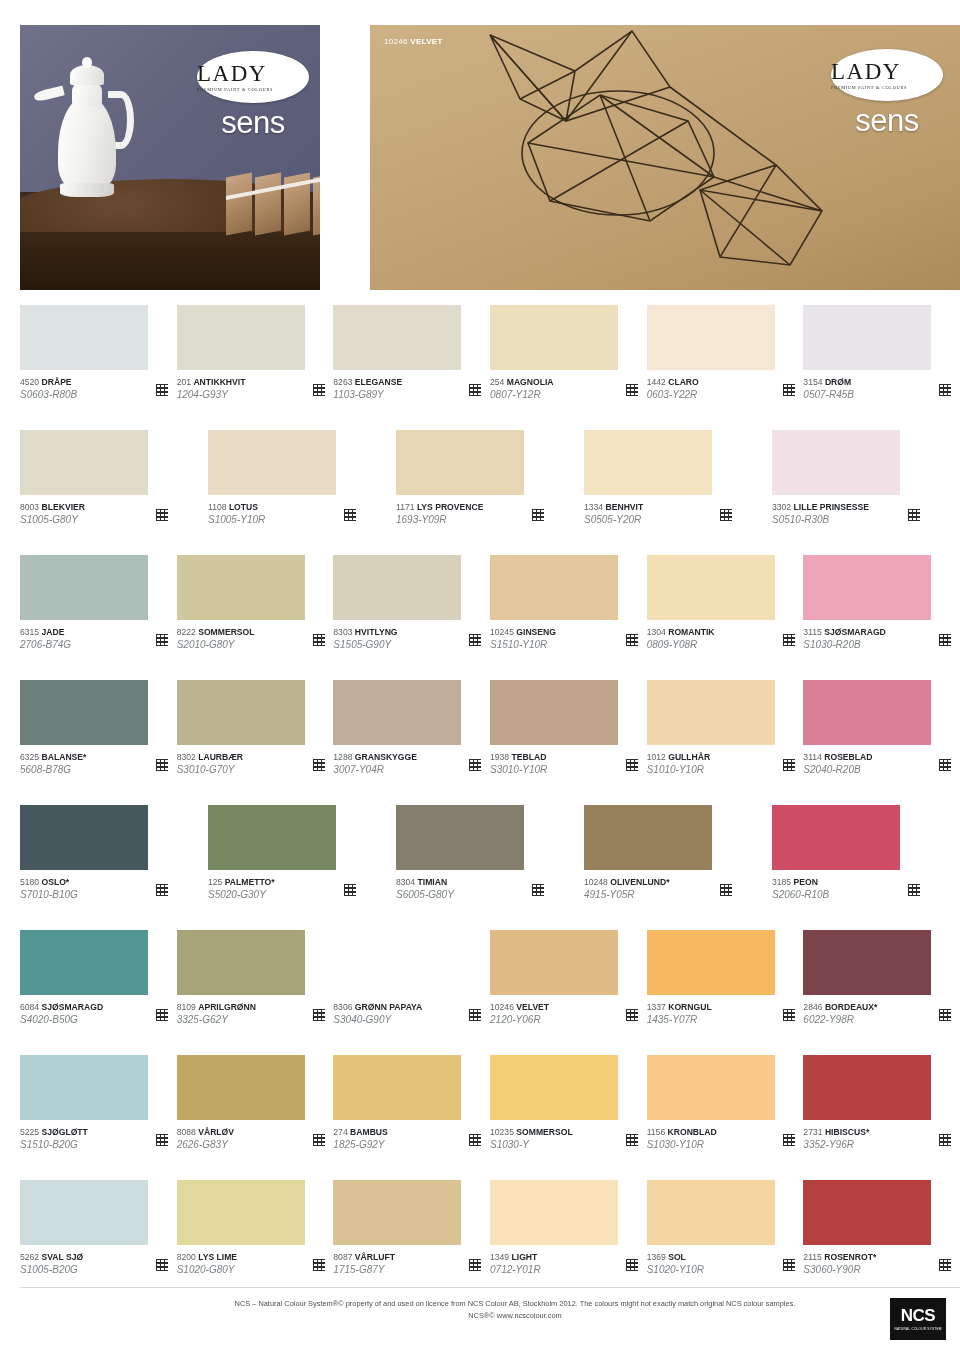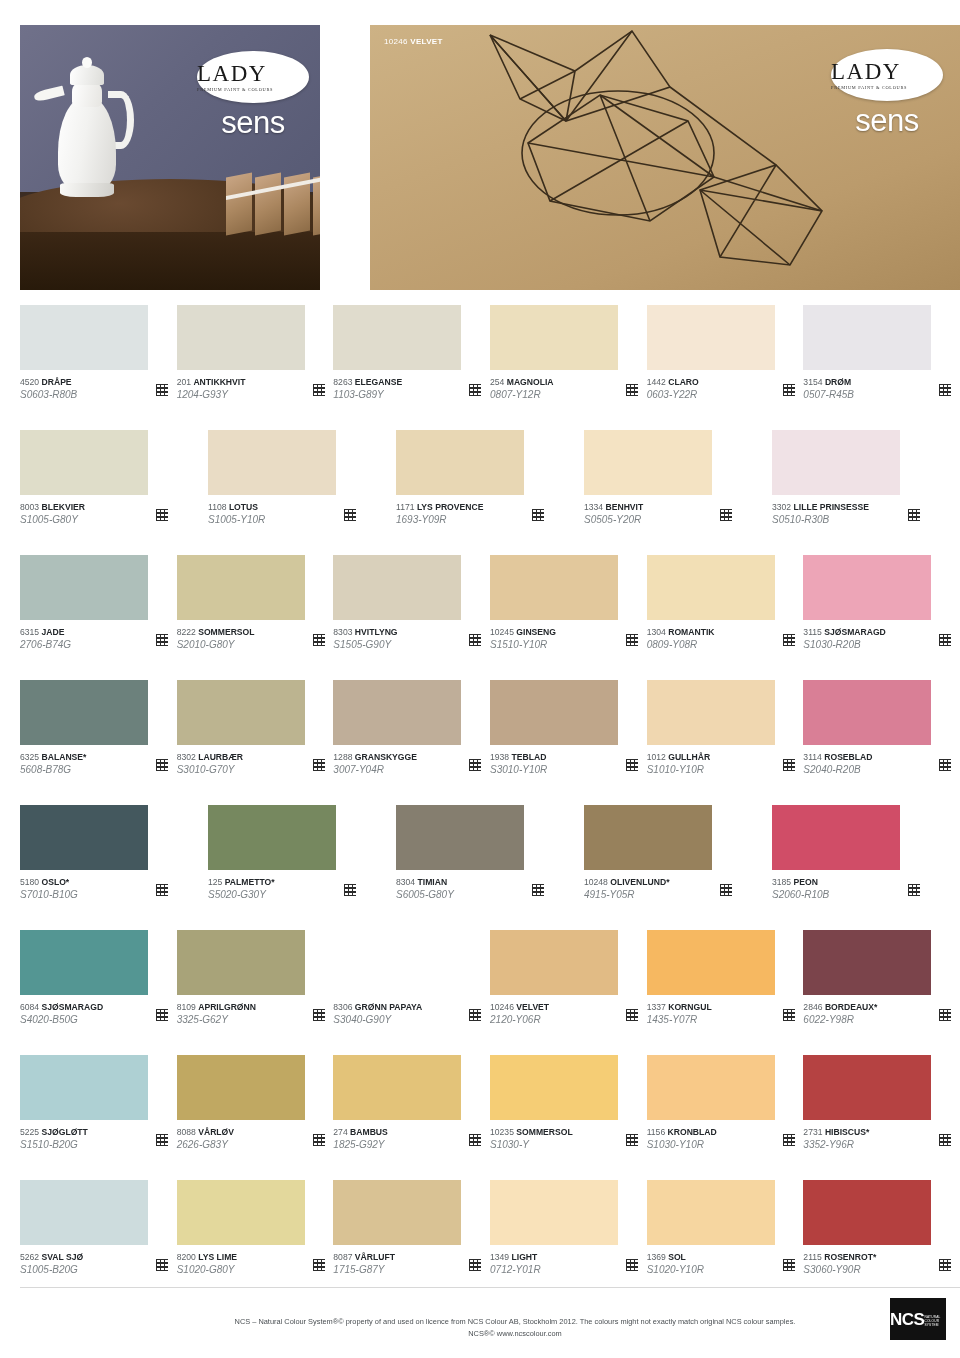--- a/index.html
+++ b/index.html
@@ -191,36 +191,36 @@
   }
 
   
   .footer {
     position: absolute;
     left: 10px; bottom: 18px;
     width: 940px;
     border-top: 1px solid #d8d8d8;
     padding-top: 10px;
     display: flex;
-    align-items: flex-end;
+    align-items: flex-start;
   }
   .footer-text {
     flex: 1 1 auto;
     text-align: center;
     font-size: 7.4px;
     color: #4a4f53;
     line-height: 1.6;
     padding-left: 120px;
   }
   .ncs-mark {
     flex: 0 0 56px;
     width: 56px; height: 42px;
     background: #111111;
     color: #ffffff;
-    display: flex; flex-direction: row;
+    display: flex; flex-direction: column;
     align-items: center; justify-content: center;
     margin-right: 14px;
   }
   .ncs-mark .ncs-big { font-size: 17px; font-weight: 700; letter-spacing: -.5px; line-height: 1; }
   .ncs-mark .ncs-small { font-size: 3.2px; letter-spacing: .2px; margin-top: 3px; text-transform: uppercase; }
 </style>
 </head>
 <body>
 
 <div class="page">

